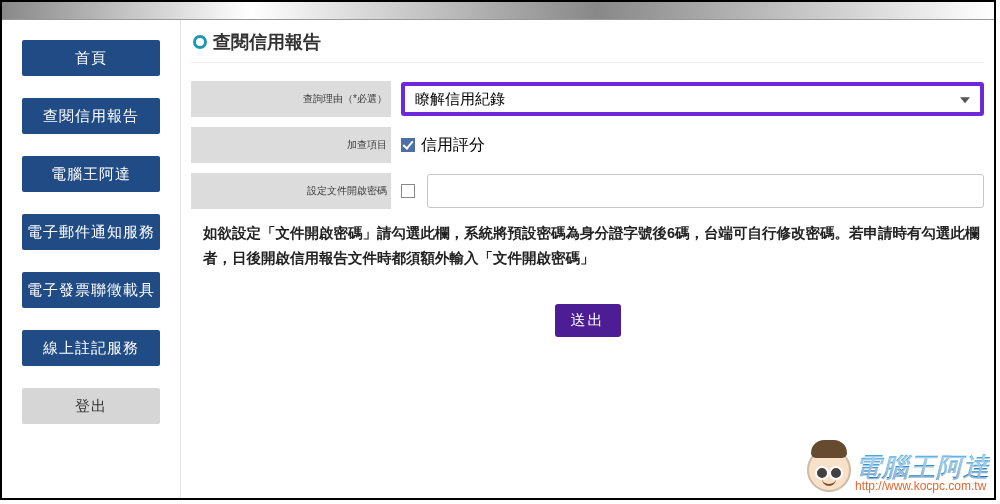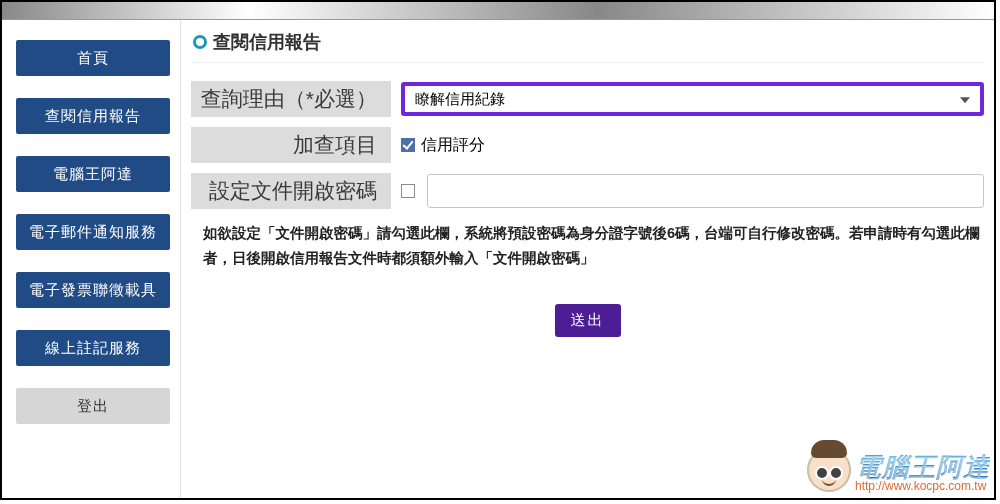--- a/index.html
+++ b/index.html
@@ -32,21 +32,21 @@
       width: 178px;
       padding: 20px 14px 0 14px;
       border-right: 0;
     }
     .nav-btn {
       display: flex;
       align-items: center;
       justify-content: center;
       height: 36px;
       margin: 0 auto 22px auto;
-      width: 154px;
+      width: 138px;
       background: #204b85;
       color: #fff;
       font-size: 15px;
       letter-spacing: 1px;
       border-radius: 2px;
       cursor: pointer;
     }
     .nav-btn.logout {
       background: #d6d6d6;
       color: #333;
@@ -78,26 +78,26 @@
     }
     .form-row {
       display: flex;
       align-items: center;
       margin-bottom: 10px;
     }
     .form-label {
       width: 200px;
       background: #dcdcdc;
       color: #3a3a3a;
-      font-size: 21px;
+      font-size: 10px;
       height: 36px;
       display: flex;
       align-items: center;
       justify-content: flex-end;
-      padding-right: 14px;
+      padding-right: 4px;
       font-weight: 500;
     }
     .form-field {
       flex: 1;
       padding-left: 10px;
       display: flex;
       align-items: center;
       gap: 6px;
     }
     .select {

